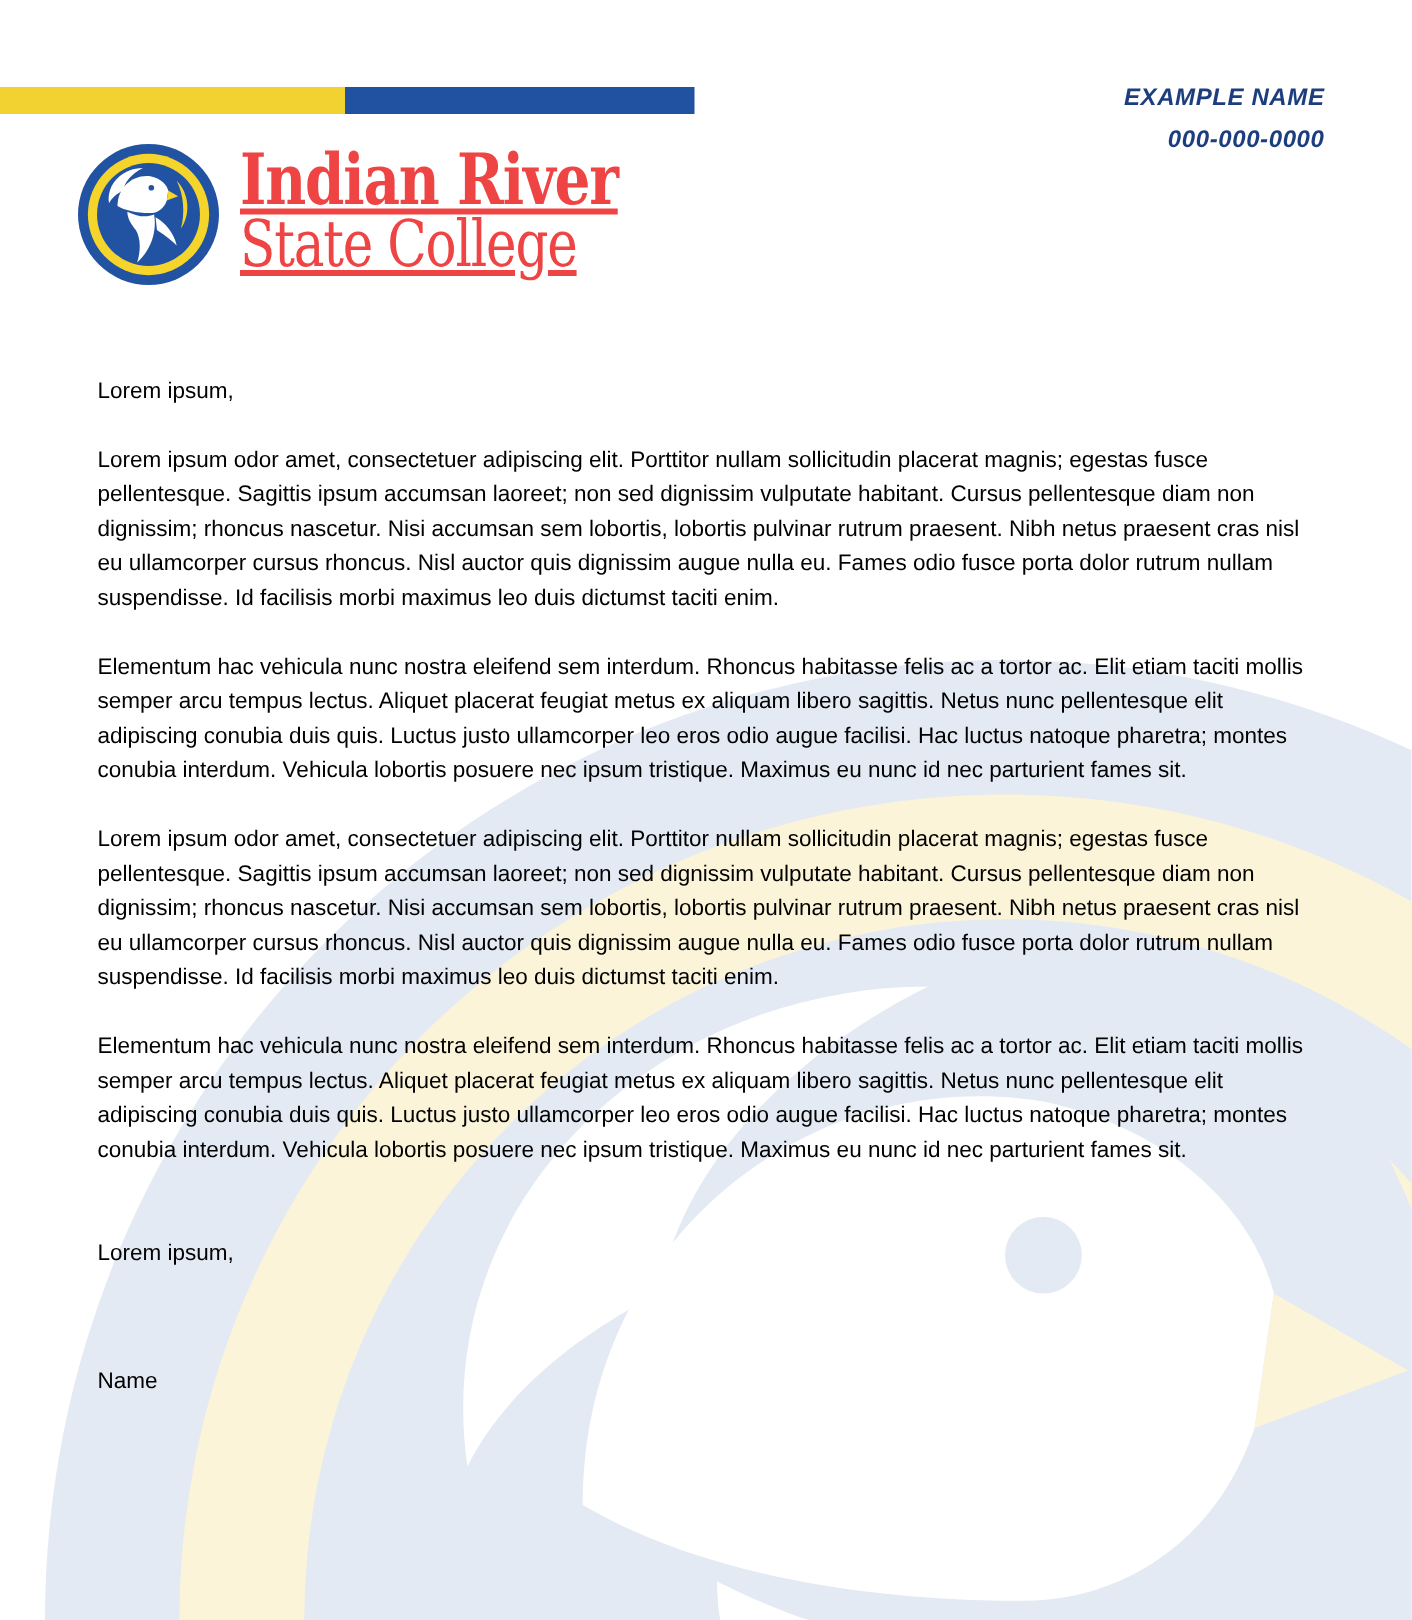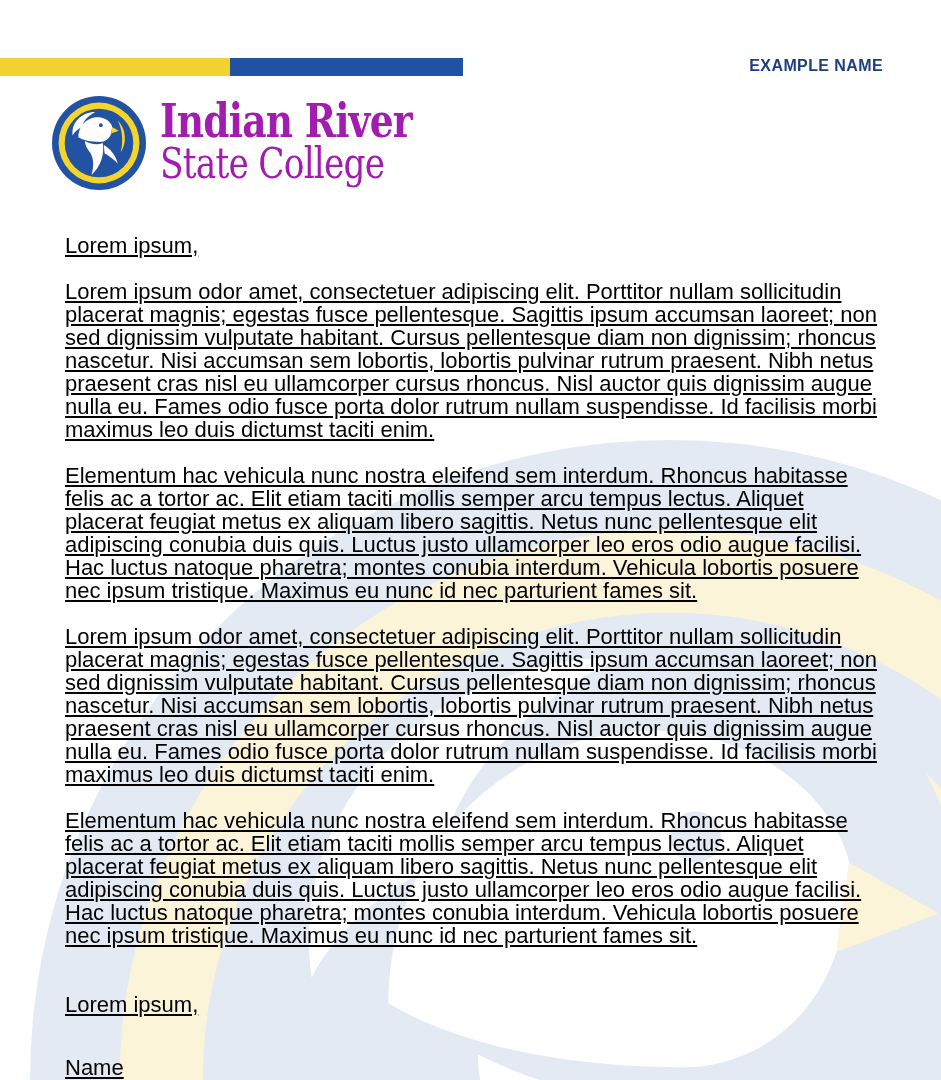--- a/index.html
+++ b/index.html
@@ -8,35 +8,35 @@
     background:#ffffff;font-family:"Liberation Sans",sans-serif;color:#000;
   }
   
   .watermark{position:absolute;left:30px;top:440px;width:1280px;height:1280px;z-index:0;}
   
   .topbar{position:absolute;top:58px;left:0;height:18px;width:463px;z-index:2;}
   .topbar-yellow{position:absolute;left:0;top:0;width:230px;height:100%;background:#F2D230;}
   .topbar-blue{position:absolute;left:230px;top:0;width:233px;height:100%;background:#2151A1;}
   .contact{
     position:absolute;top:52px;right:58px;z-index:2;text-align:right;
-    color:#1D3E7E;font-weight:bold;font-size:16px;line-height:28px;letter-spacing:0.4px;
+    color:#1D3E7E;font-weight:bold;font-size:16px;line-height:28px;letter-spacing:0.4px;font-style:italic;
   }
   .logo-row{position:absolute;left:52px;top:96px;z-index:2;display:flex;align-items:flex-start;}
   .logo-icon{width:94px;height:94px;display:block;}
-  .wordmark{margin-left:14px;padding-top:3px;color:#a21caf;font-family:"DejaVu Serif",serif;}
+  .wordmark{margin-left:14px;padding-top:3px;color:#ef4444;font-family:"DejaVu Serif",serif;text-decoration:underline;}
   .wm-line1{font-weight:bold;font-size:47px;line-height:44px;letter-spacing:-1px;
     transform:scaleX(0.80);transform-origin:left top;white-space:nowrap;}
   .wm-line2{font-weight:normal;font-size:43px;line-height:41px;letter-spacing:-1px;
     transform:scaleX(0.80);transform-origin:left top;white-space:nowrap;}
   
-  .letter{position:absolute;left:65px;top:234px;width:818px;z-index:2;
-    font-size:22px;line-height:23px;text-decoration:underline;}
+  .letter{position:absolute;left:65px;top:249px;width:818px;z-index:2;
+    font-size:15px;line-height:23px;}
   .letter p{margin:0 0 23px 0;}
   .closing{margin-top:46px !important;margin-bottom:0 !important;}
-  .signature{margin-top:40px;}
+  .signature{margin-top:62px;}
   .sig-name{font-weight:normal;}
   .sig-title{font-weight:bold;}
 </style>
 </head>
 <body>
 
 <svg class="watermark" viewBox="0 0 200 200" aria-hidden="true">
   <circle cx="100" cy="100" r="100" fill="#E4EAF3"></circle>
   <circle cx="100" cy="100" r="86" fill="#FBF4D8"></circle>
   <circle cx="100" cy="100" r="73" fill="#E4EAF3"></circle>
@@ -49,20 +49,21 @@
   <path d="M110 104 C124 112 136 126 140 144 C128 132 118 126 112 122 Z" fill="#ffffff"></path>
 </svg>
 
 <div class="topbar">
   <div class="topbar-yellow"></div>
   <div class="topbar-blue"></div>
 </div>
 
 <div class="contact">
   <div>EXAMPLE NAME</div>
+  <div>000-000-0000</div>
 </div>
 
 <div class="logo-row">
   <svg class="logo-icon" viewBox="0 0 200 200" aria-hidden="true">
     <circle cx="100" cy="100" r="100" fill="#2253A3"></circle>
     <circle cx="100" cy="100" r="86" fill="#F5D42B"></circle>
     <circle cx="100" cy="100" r="73" fill="#2253A3"></circle>
     <path d="M44 84 C40 56 64 34 92 34 C76 42 66 54 64 66 C56 70 48 76 44 84 Z" fill="#ffffff"></path>
     <path d="M56 88 C56 60 80 42 104 46 C118 49 126 58 128 66 L126 80 C122 92 112 98 102 98 C82 98 66 94 56 88 Z" fill="#ffffff"></path>
     <path d="M128 66 L142 74 L126 80 Z" fill="#F5D42B"></path>

